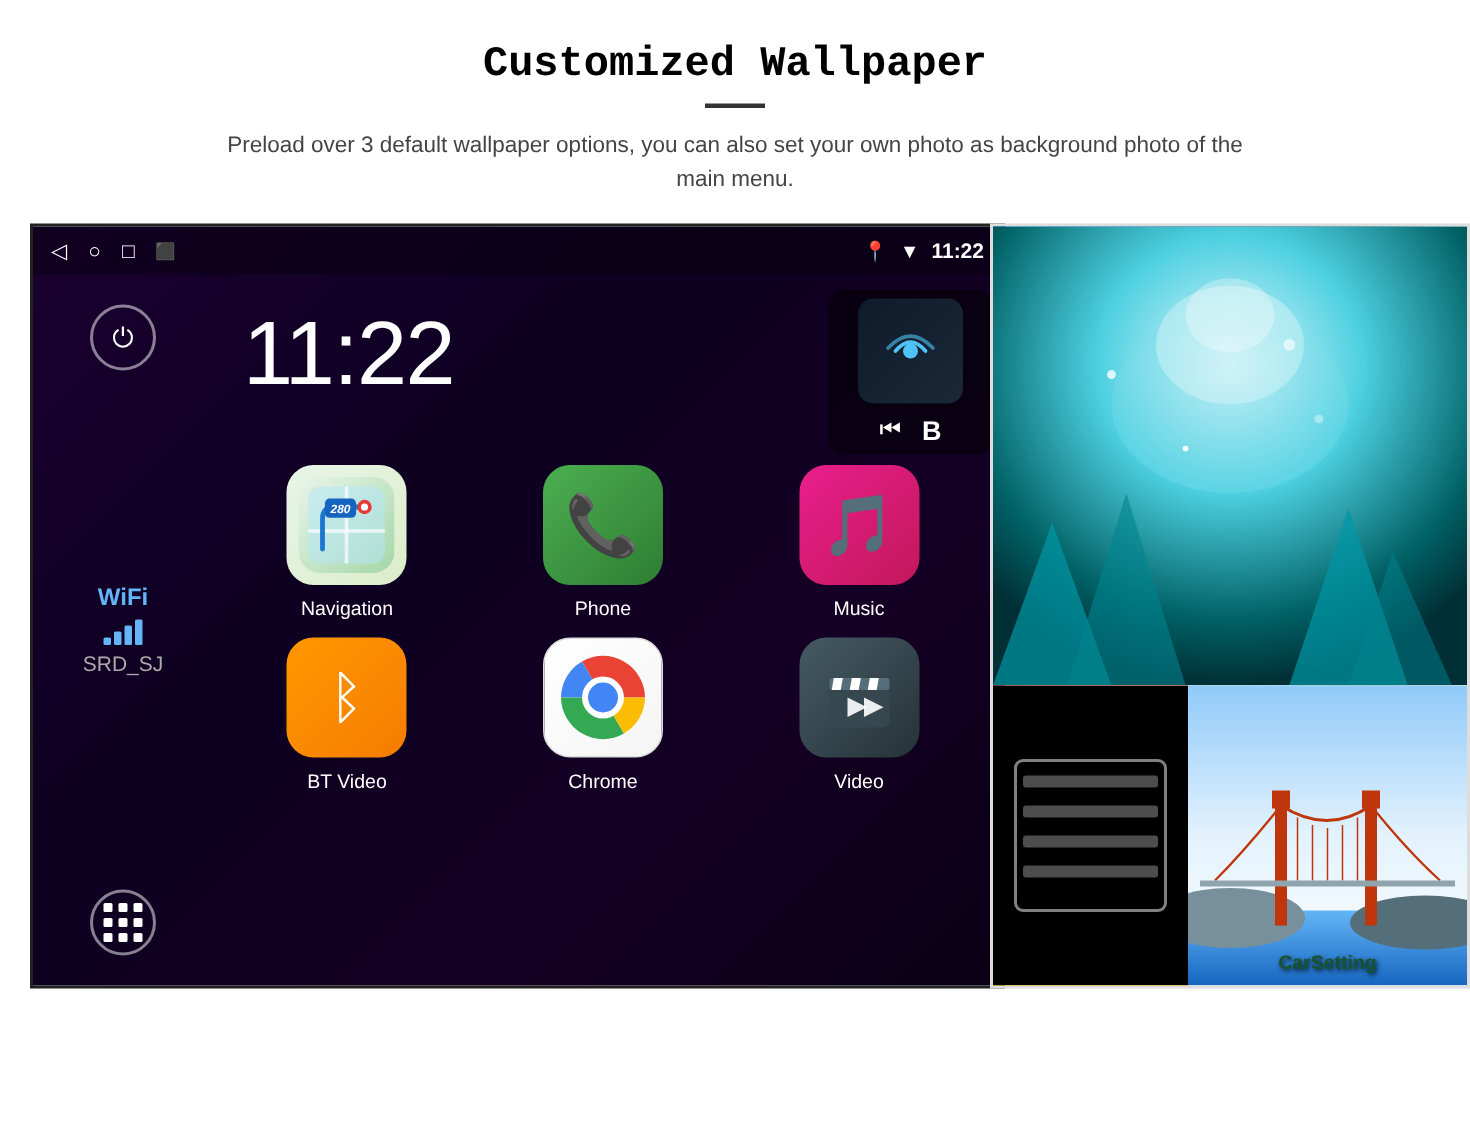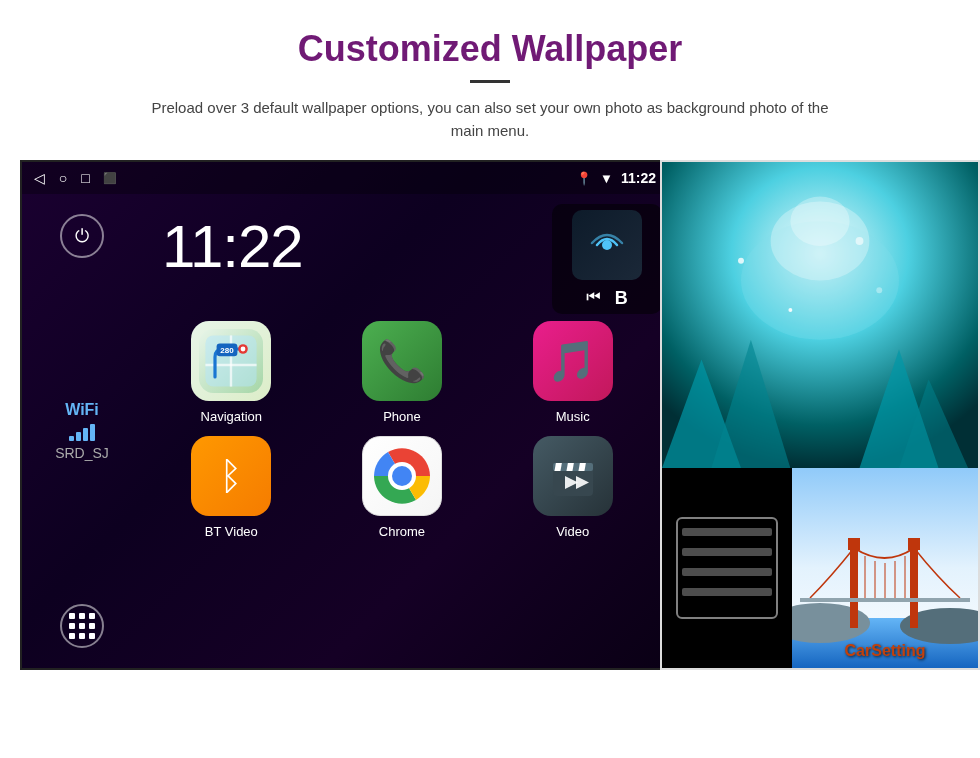--- a/index.html
+++ b/index.html
@@ -10,24 +10,25 @@
       font-family: Arial, sans-serif;
       overflow: hidden;
     }
 
     
     .header {
       text-align: center;
       padding: 28px 60px 18px;
     }
     .header h1 {
-      font-size: 36px;
+      font-size: 28px;
       font-weight: 900;
-      color: #701a75;
+      color: #000000;
       margin-bottom: 10px;
+      font-family: Liberation Mono, monospace;
     }
     .header-divider {
       width: 40px;
       height: 3px;
       background: #333;
       margin: 0 auto 14px;
     }
     .header p {
       font-size: 15px;
       color: #444;
@@ -220,20 +221,21 @@
     
     .video-icon {
       background: linear-gradient(135deg, #455a64, #263238);
     }
 
     
     .nav-app {
       background: linear-gradient(135deg, #e8f5e9, #dcedc8);
       position: relative;
       overflow: hidden;
+      font-style: italic;
     }
 
     
     .bar1 { height: 5px; }
     .bar2 { height: 9px; }
     .bar3 { height: 13px; }
     .bar4 { height: 17px; }
 
     
     .grid-dots {
@@ -504,19 +506,19 @@
             <line x1="95" y1="95" x2="95" y2="130" stroke="#bf360c" stroke-width="1"></line>
             <line x1="105" y1="93" x2="105" y2="130" stroke="#bf360c" stroke-width="1"></line>
             <line x1="115" y1="88" x2="115" y2="130" stroke="#bf360c" stroke-width="1"></line>
 
             <rect x="10" y="130" width="170" height="4" fill="#90a4ae"></rect>
 
             <rect x="58" y="70" width="12" height="12" fill="#bf360c"></rect>
             <rect x="118" y="70" width="12" height="12" fill="#bf360c"></rect>
           </svg>
           
-          <div style="position: absolute; bottom: 8px; left: 0; right: 0; text-align: center; color: #c2410c; font-size: 16px; font-weight: bold; text-shadow: 1px 1px 3px rgba(0,0,0,0.8);">CarSetting</div>
+          <div style="position: absolute; bottom: 8px; left: 0; right: 0; text-align: center; color: #14532d; font-size: 13px; font-weight: bold; text-shadow: 1px 1px 3px rgba(0,0,0,0.8);">CarSetting</div>
         </div>
       </div>
     </div>
 
   </div>
 </div>
 
 </body></html>

